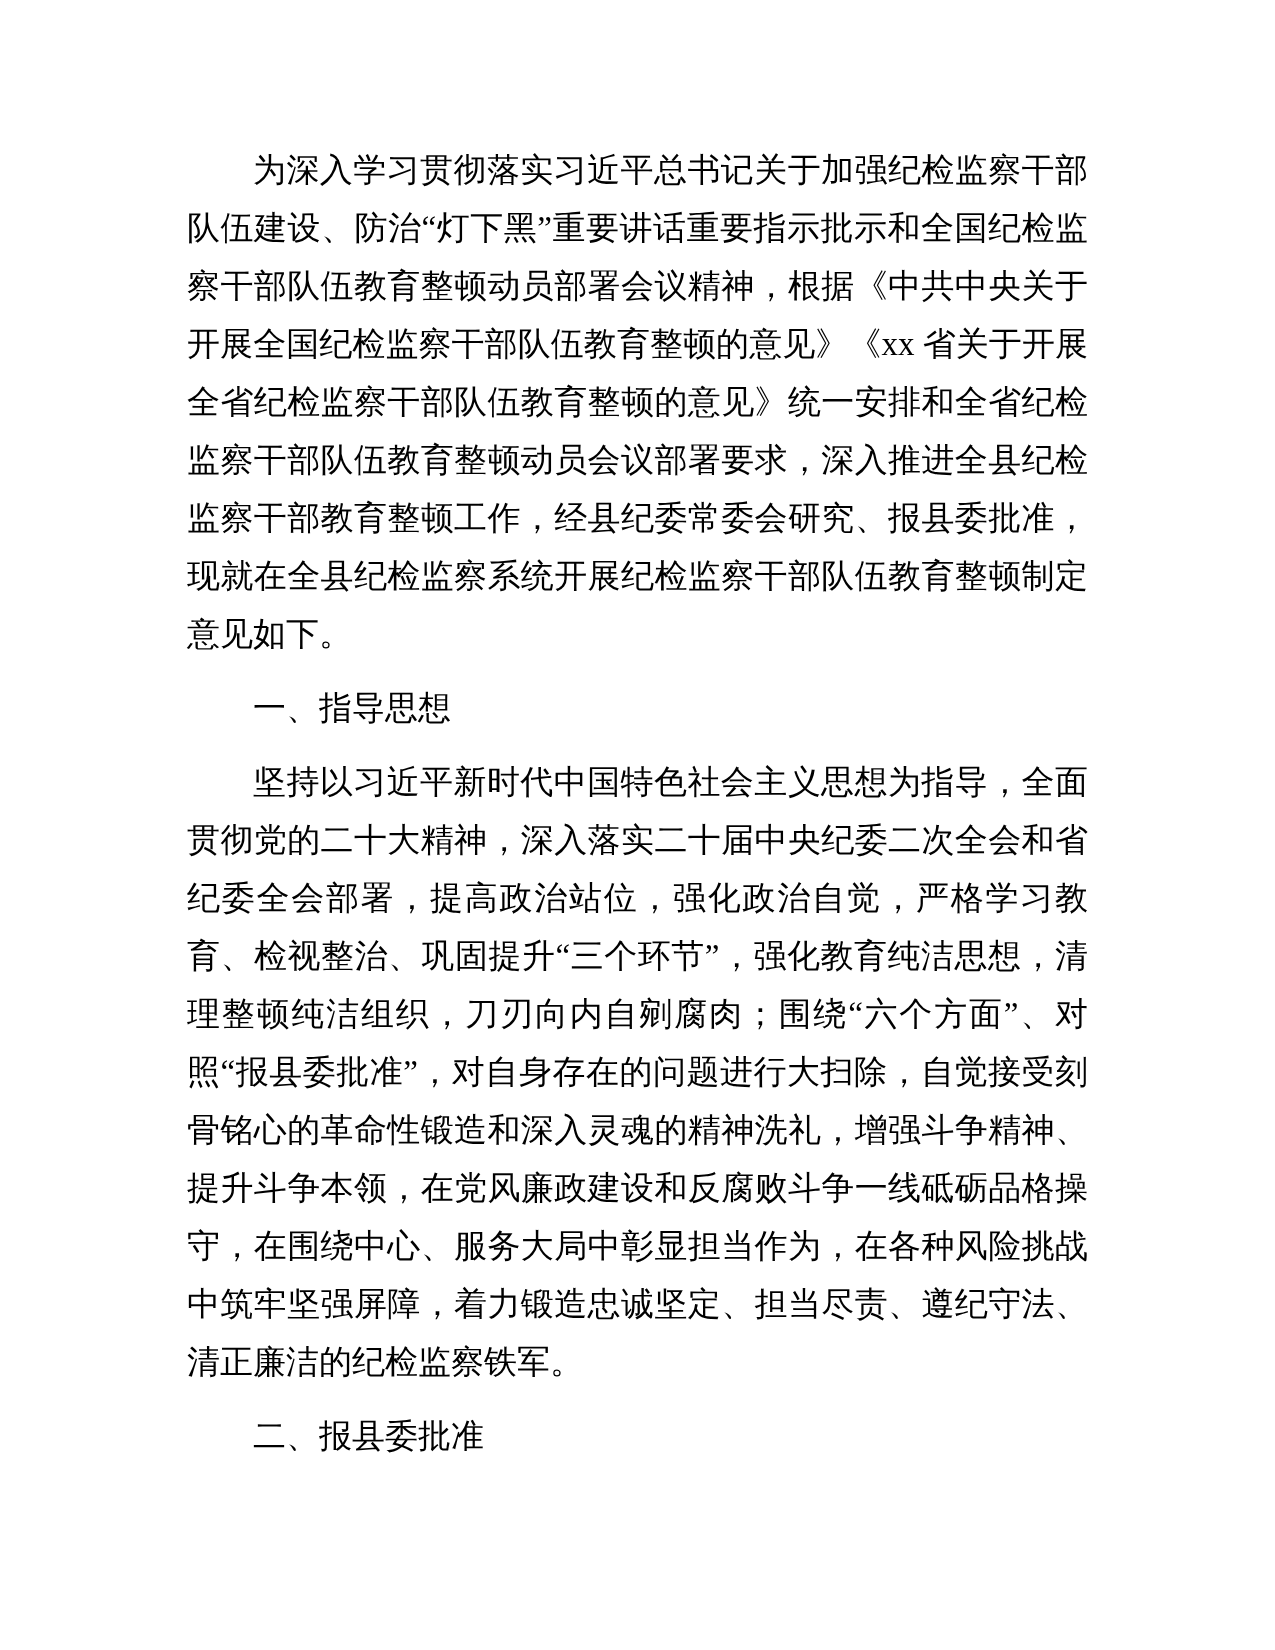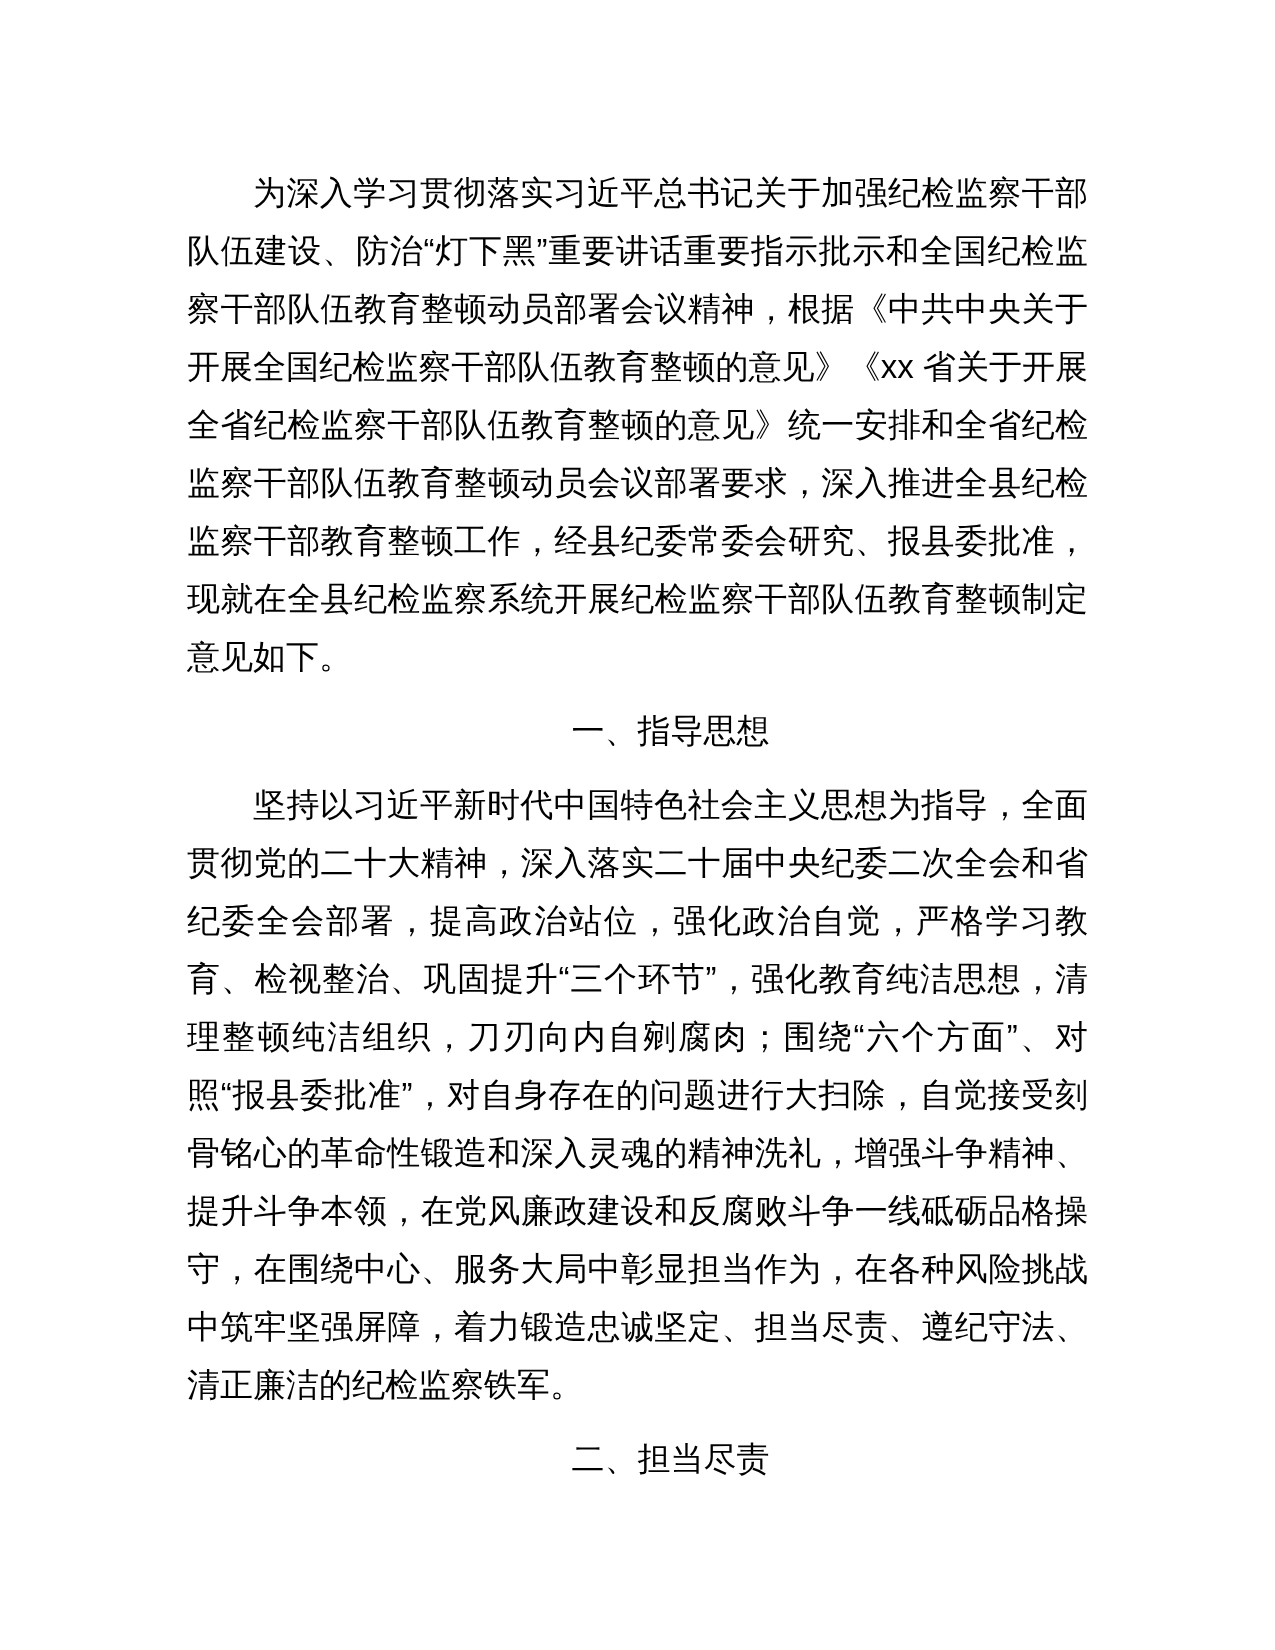--- a/index.html
+++ b/index.html
@@ -12,45 +12,46 @@
       width: 1275px;
       height: 1650px;
       background: #ffffff;
       color: #000000;
       font-family: "Liberation Sans", sans-serif;
       overflow: hidden;
     }
     .content {
       position: absolute;
       left: 187px;
-      top: 164px;
+      top: 141px;
       width: 901px;
+      font-family: Liberation Serif, serif;
     }
     .para {
       margin: 0 0 16px 0;
       font-size: 33px;
       line-height: 58px;
       font-weight: 400;
       color: #000000;
       text-align: justify;
       text-justify: inter-character;
       text-indent: 2em;
       word-break: break-all;
       overflow-wrap: anywhere;
     }
     .heading {
-      text-align: center;
+      text-align: left;
     }
     .para:last-child {
       margin-bottom: 0;
     }
   </style>
 </head>
 <body>
 
 <div class="page">
   <div class="content">
     <p class="para">为深入学习贯彻落实习近平总书记关于加强纪检监察干部队伍建设、防治“灯下黑”重要讲话重要指示批示和全国纪检监察干部队伍教育整顿动员部署会议精神，根据《中共中央关于开展全国纪检监察干部队伍教育整顿的意见》《xx 省关于开展全省纪检监察干部队伍教育整顿的意见》统一安排和全省纪检监察干部队伍教育整顿动员会议部署要求，深入推进全县纪检监察干部教育整顿工作，经县纪委常委会研究、报县委批准，现就在全县纪检监察系统开展纪检监察干部队伍教育整顿制定意见如下。</p>
     <p class="para heading">一、指导思想</p>
     <p class="para">坚持以习近平新时代中国特色社会主义思想为指导，全面贯彻党的二十大精神，深入落实二十届中央纪委二次全会和省纪委全会部署，提高政治站位，强化政治自觉，严格学习教育、检视整治、巩固提升“三个环节”，强化教育纯洁思想，清理整顿纯洁组织，刀刃向内自剜腐肉；围绕“六个方面”、对照“报县委批准”，对自身存在的问题进行大扫除，自觉接受刻骨铭心的革命性锻造和深入灵魂的精神洗礼，增强斗争精神、提升斗争本领，在党风廉政建设和反腐败斗争一线砥砺品格操守，在围绕中心、服务大局中彰显担当作为，在各种风险挑战中筑牢坚强屏障，着力锻造忠诚坚定、担当尽责、遵纪守法、清正廉洁的纪检监察铁军。</p>
-    <p class="para heading">二、担当尽责</p>
+    <p class="para heading">二、报县委批准</p>
   </div>
 </div>
 
 </body></html>

